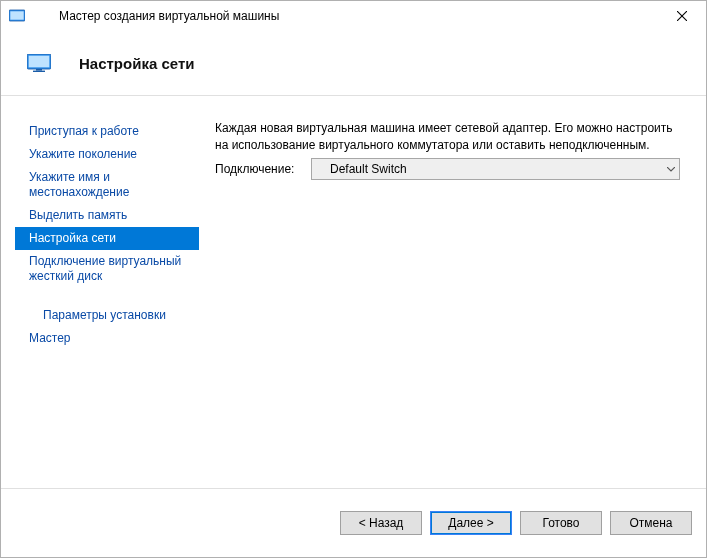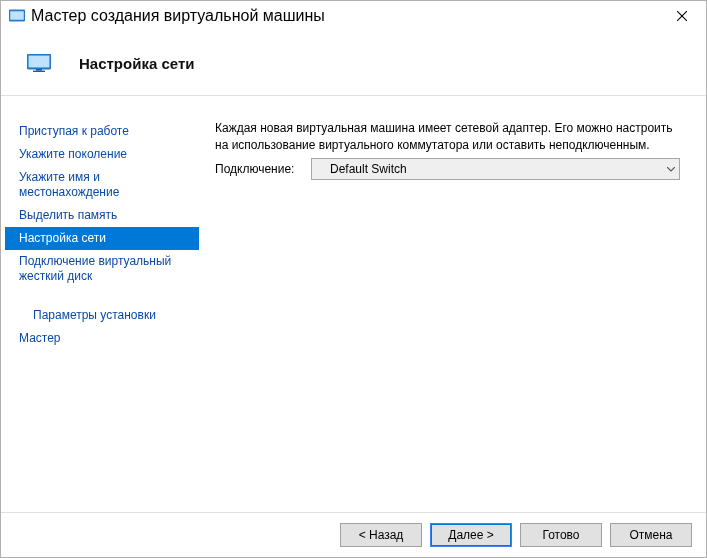--- a/index.html
+++ b/index.html
@@ -22,21 +22,21 @@
     height: 30px;
     display: flex;
     align-items: center;
     padding: 0 2px 0 8px;
     background: #fff;
   }
   .titlebar-icon {
     width: 16px; height: 16px;
     margin-right: 6px;
   }
-  .titlebar-title { flex: 1; font-size: 16px; }
+  .titlebar-title { flex: 1; font-size: 12px; margin-left: 28px; }
   .titlebar-close {
     width: 45px; height: 29px;
     display: flex; align-items: center; justify-content: center;
     cursor: default;
   }
   .header {
     height: 65px;
     display: flex;
     align-items: center;
     padding-left: 26px;
@@ -44,21 +44,21 @@
   }
   .header-icon { width: 24px; height: 18px; margin-right: 28px; }
   .header-title { font-size: 15px; font-weight: 600; color: #111; }
   .body {
     flex: 1;
     display: flex;
     min-height: 0;
   }
   .sidebar {
     width: 198px;
-    padding: 24px 0 0 4px;
+    padding: 24px 0 0 14px;
   }
   .sidebar-item {
     padding: 4px 0 4px 14px;
     color: #0a4aa6;
     cursor: pointer;
     line-height: 1.25;
   }
   .sidebar-item.selected {
     background: #0078d7;
     color: #fff;
@@ -79,21 +79,21 @@
     border: 1px solid #a7a7a7;
     background: #efefef;
     display: flex;
     align-items: center;
     justify-content: space-between;
     padding: 0 4px 0 18px;
     cursor: default;
   }
   .select-arrow { font-size: 10px; color: #444; }
   .footer {
-    height: 45px;
+    height: 69px;
     border-top: 1px solid #e0e0e0;
     display: flex;
     align-items: center;
     justify-content: flex-end;
     padding-right: 14px;
     gap: 8px;
   }
   .btn {
     min-width: 82px;
     height: 24px;

